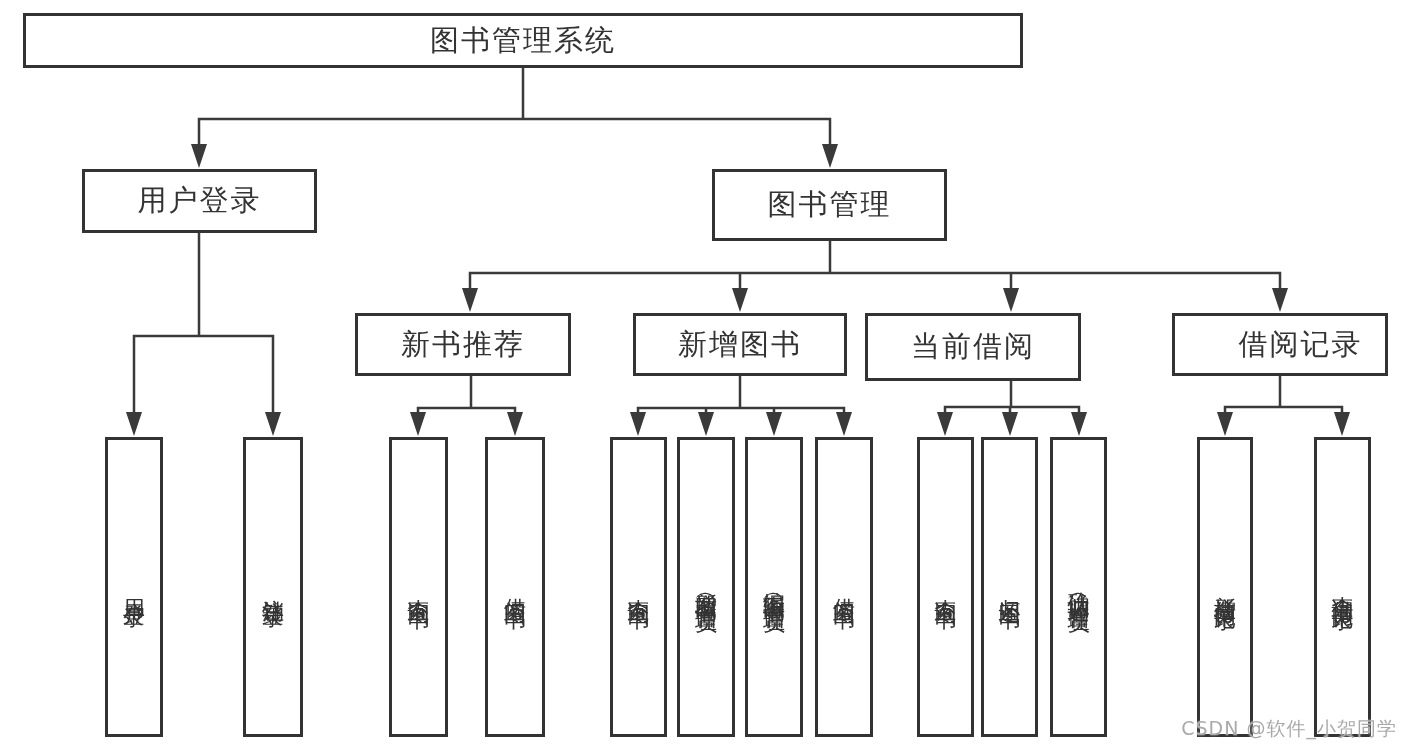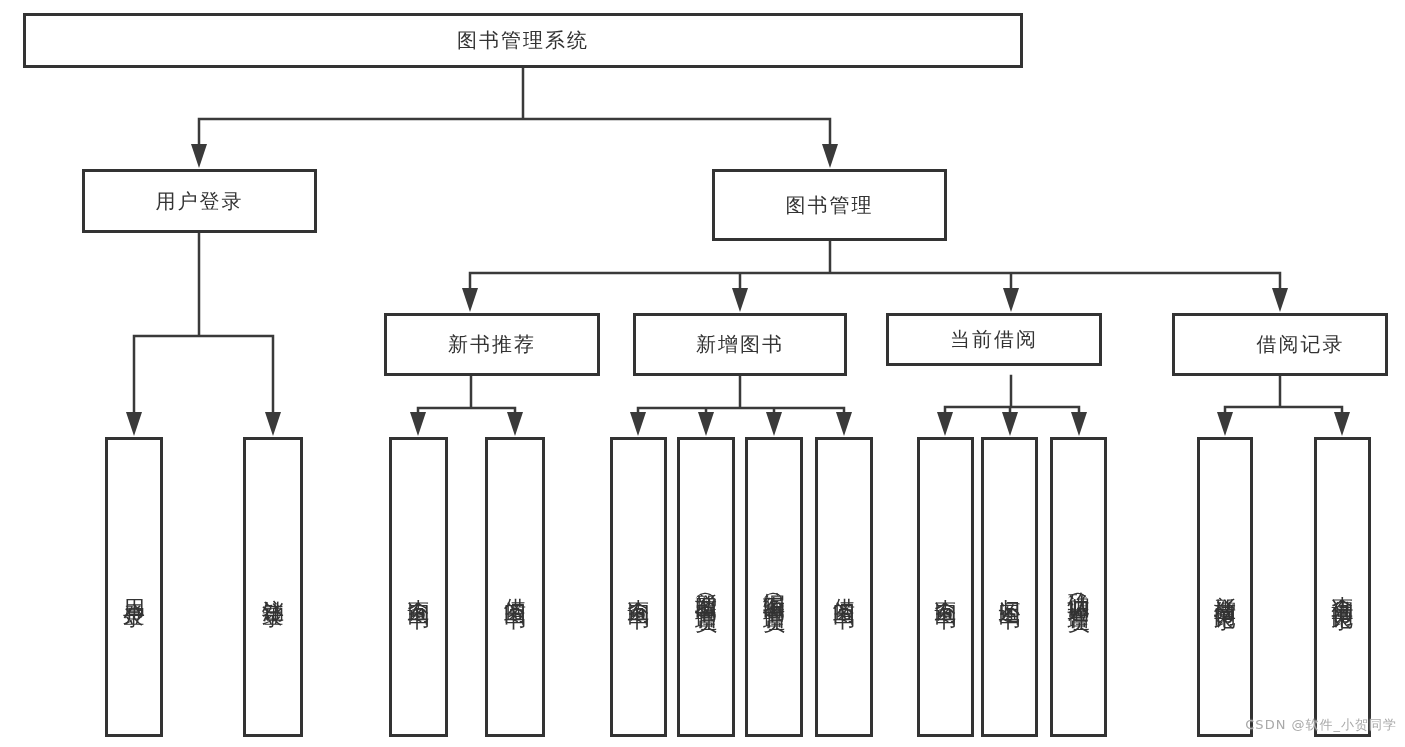--- a/index.html
+++ b/index.html
@@ -24,37 +24,37 @@
     pointer-events: none;
   }
   .box {
     position: absolute;
     box-sizing: border-box;
     border: 3px solid #333333;
     background: #ffffff;
     display: flex;
     align-items: center;
     justify-content: center;
-    font-size: 20px;
+    font-size: 29px;
     letter-spacing: 2px;
     color: #333333;
     white-space: nowrap;
   }
   .leaf {
     writing-mode: vertical-rl;
     text-orientation: mixed;
     letter-spacing: 3px;
     font-size: 22px;
     white-space: normal;
   }
   .watermark {
     position: absolute;
     right: 8px;
-    bottom: 13px;
-    font-size: 13px;
+    bottom: 5px;
+    font-size: 19px;
     letter-spacing: 1px;
     color: #a9a9a9;
     text-shadow: 0 0 2px #ffffff;
     z-index: 5;
   }
 </style>
 </head>
 <body>
 
 <div class="stage">
@@ -104,23 +104,23 @@
       <polygon points="1217,412 1233,412 1225,436"></polygon>
       <polygon points="1334,412 1350,412 1342,436"></polygon>
     </g>
   </svg>
 
   <div class="box" style="left:23px; top:13px; width:1000px; height:55px;">图书管理系统</div>
 
   <div class="box" style="left:82px; top:169px; width:235px; height:64px;">用户登录</div>
   <div class="box" style="left:712px; top:169px; width:235px; height:72px;">图书管理</div>
 
-  <div class="box" style="left:384px; top:313px; width:216px; height:63px;">新书推荐</div>
+  <div class="box" style="left:355px; top:313px; width:216px; height:63px;">新书推荐</div>
   <div class="box" style="left:633px; top:313px; width:214px; height:63px;">新增图书</div>
-  <div class="box" style="left:886px; top:313px; width:216px; height:53px;">当前借阅</div>
+  <div class="box" style="left:865px; top:313px; width:216px; height:68px;">当前借阅</div>
   <div class="box" style="left:1172px; top:313px; width:216px; height:63px;padding-left:41px;">借阅记录</div>
 
   <div class="box leaf" style="left:105px; top:437px; width:58px; height:300px;">用户登录</div>
   <div class="box leaf" style="left:243px; top:437px; width:60px; height:300px;">注销登录</div>
 
   <div class="box leaf" style="left:389px; top:437px; width:59px; height:300px;">查询图书</div>
   <div class="box leaf" style="left:485px; top:437px; width:60px; height:300px;">借阅图书</div>
 
   <div class="box leaf" style="left:610px; top:437px; width:57px; height:300px;">查询图书</div>
   <div class="box leaf" style="left:677px; top:437px; width:58px; height:300px;">新增图书（管理员）</div>

